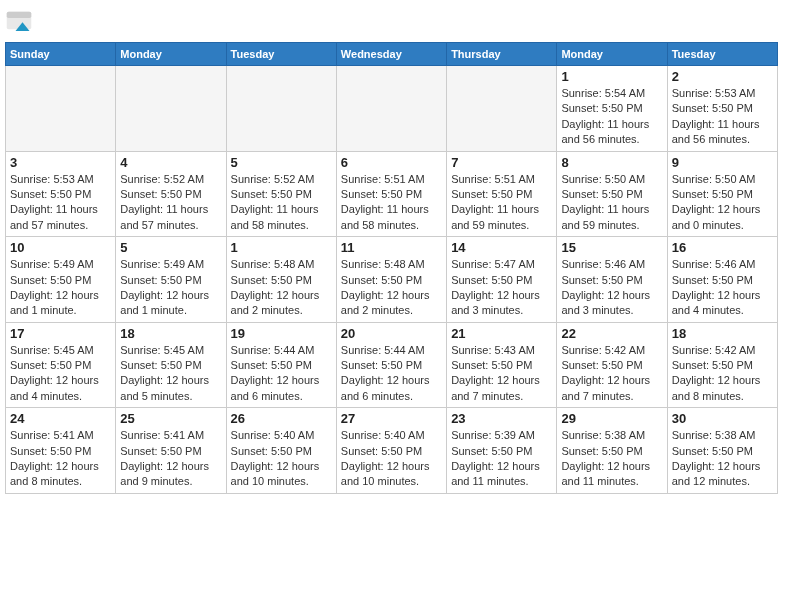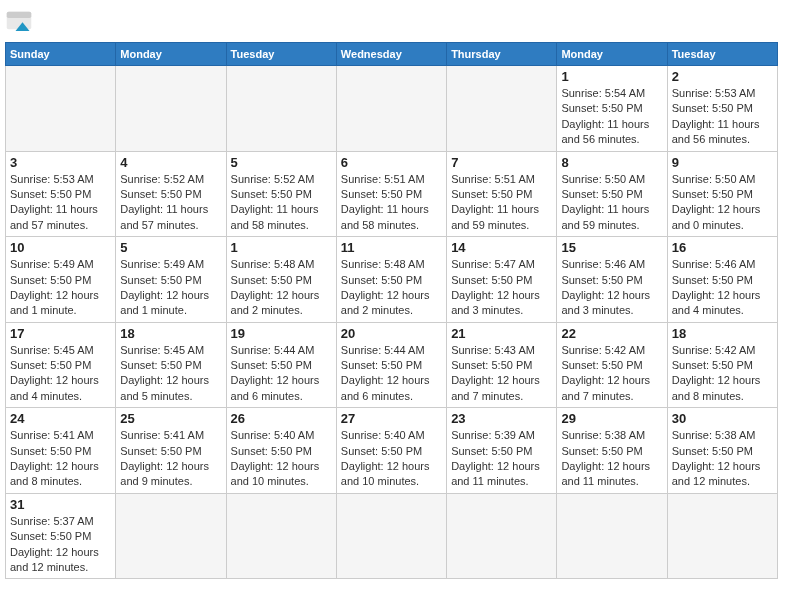--- a/index.html
+++ b/index.html
@@ -262,27 +262,15 @@
           </td>
           <td>
             <span class="day-num">29</span>
             <div class="day-info">Sunrise: 5:38 AM<br>Sunset: 5:50 PM<br>Daylight: 12 hours<br>and 11 minutes.</div>
           </td>
           <td>
             <span class="day-num">30</span>
             <div class="day-info">Sunrise: 5:38 AM<br>Sunset: 5:50 PM<br>Daylight: 12 hours<br>and 12 minutes.</div>
           </td>
         </tr>
-        <tr class="last-row">
-          <td>
-            <span class="day-num">31</span>
-            <div class="day-info">Sunrise: 5:37 AM<br>Sunset: 5:50 PM<br>Daylight: 12 hours<br>and 12 minutes.</div>
-          </td>
-          <td class="empty"></td>
-          <td class="empty"></td>
-          <td class="empty"></td>
-          <td class="empty"></td>
-          <td class="empty"></td>
-          <td class="empty"></td>
-        </tr>
       </tbody>
   </table>
 </div>
 
 </body></html>

